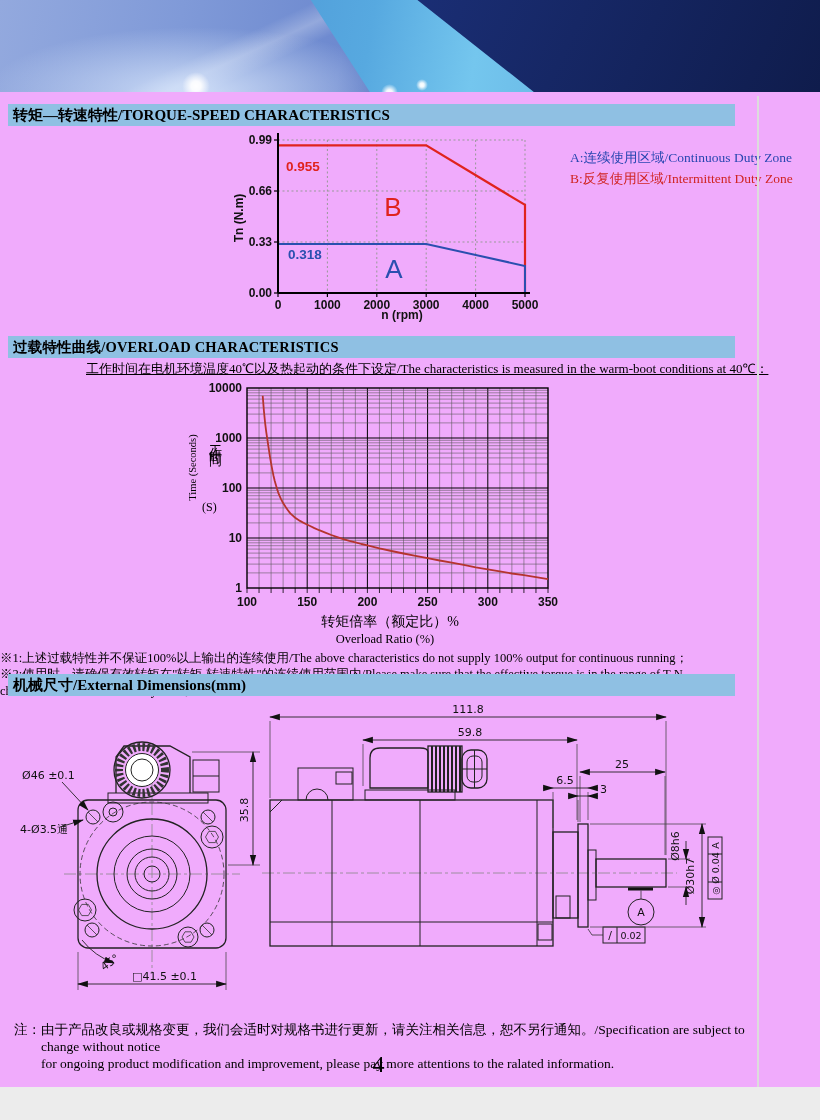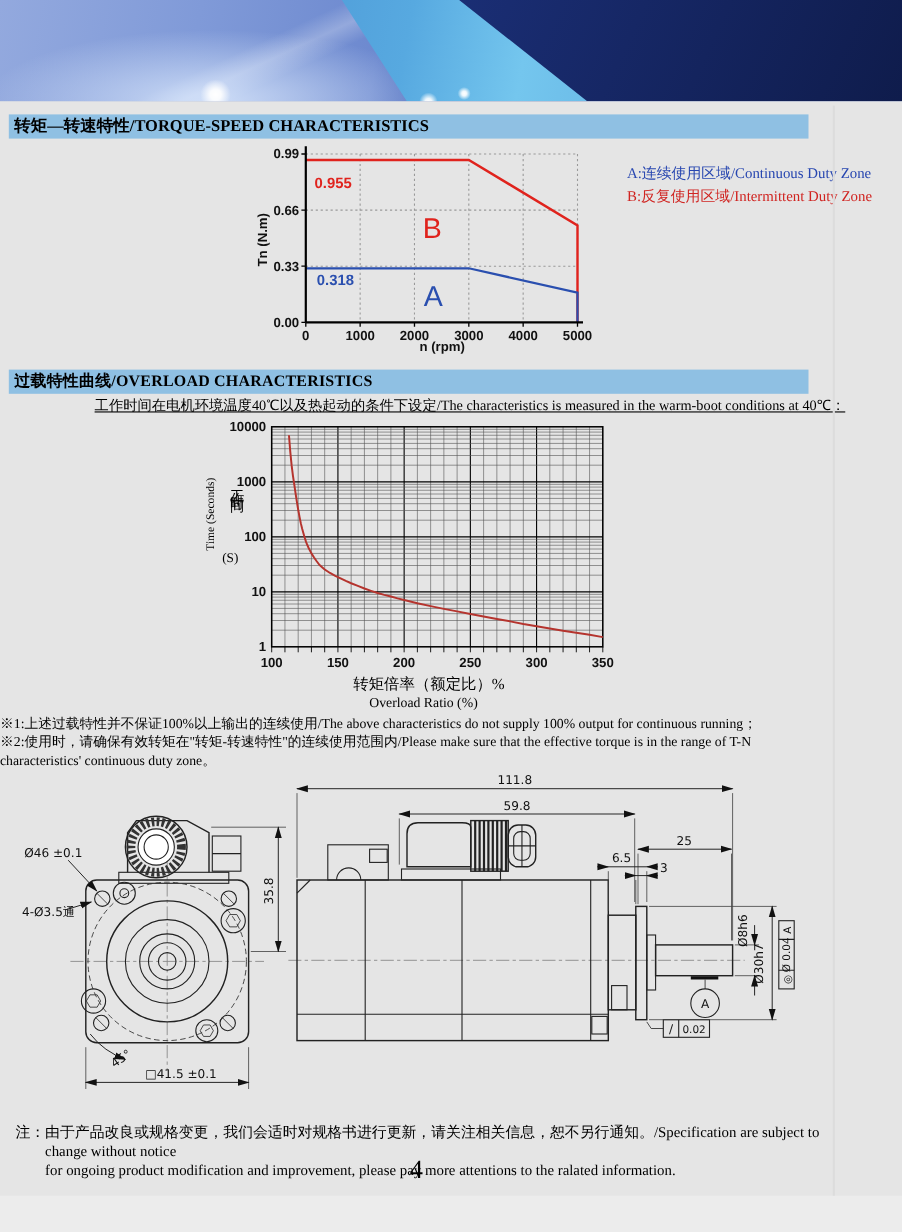--- a/index.html
+++ b/index.html
@@ -1,16 +1,16 @@
 <!DOCTYPE html>
 <html><head>
 <meta charset="utf-8">
 <style>
   html,body{margin:0;padding:0;background:#fff;}
-  .page{position:relative;width:820px;height:1120px;background:#e5e5e5;overflow:hidden;
+  .page{position:relative;width:820px;height:1120px;background:#f0abfc;overflow:hidden;
         font-family:"Liberation Serif",serif;color:#000;}
   
   .banner{position:absolute;left:0;top:0;width:820px;height:92px;overflow:hidden;
           background:linear-gradient(100deg,#93a9de 0%,#809ad8 22%,#6d89cf 42%,#4867b8 52%,#2c4da5 60%,#24418f 100%);}
   .b-dark{position:absolute;inset:0;background:linear-gradient(115deg,#2c4da5 0%,#1b2f77 45%,#0f1c4c 100%);
           clip-path:polygon(50.8% 0,100% 0,100% 100%,65% 100%);}
   .b-band{position:absolute;inset:0;background:linear-gradient(100deg,#3e7ec6 0%,#57a9e0 45%,#74c6ee 58%,#4e98d2 100%);
           clip-path:polygon(37.9% 0,50.9% 0,65.1% 100%,45.1% 100%);}
   .b-glow{position:absolute;left:0;bottom:0;width:430px;height:74px;
           background:radial-gradient(ellipse at 45% 100%,rgba(225,238,255,.8),rgba(225,238,255,0) 62%);}
@@ -237,20 +237,21 @@
     <text class="axt" x="205" y="252" text-anchor="middle">转矩倍率（额定比）%</text>
     <text class="axt2" x="200" y="269" text-anchor="middle">Overload Ratio (%)</text>
   </svg>
   <div class="v-en">Time (Seconds)</div>
   <div class="v-cn">工作时间</div>
   <div class="v-s">(S)</div>
 
   <div class="note n1">※1:上述过载特性并不保证100%以上输出的连续使用/The above characteristics do not supply 100% output for continuous running；</div>
   <div class="note n2">※2:使用时，请确保有效转矩在"转矩-转速特性"的连续使用范围内/Please make sure that the effective torque is in the range of T-N characteristics' continuous duty zone。</div>
 
+  <div class="bar bar3">机械尺寸/External Dimensions(mm)</div>
 
   <svg id="fv" width="290" height="315">
     <defs>
       <marker id="m1" markerWidth="12" markerHeight="10" refX="11" refY="5" orient="auto-start-reverse">
         <path d="M0,1.5 L12,5 L0,8.5 z" fill="#111"></path>
       </marker>
     </defs>
     <g>
       <line class="cl" x1="132" y1="82" x2="132" y2="272"></line>
       <line class="cl" x1="44" y1="174" x2="220" y2="174"></line>

